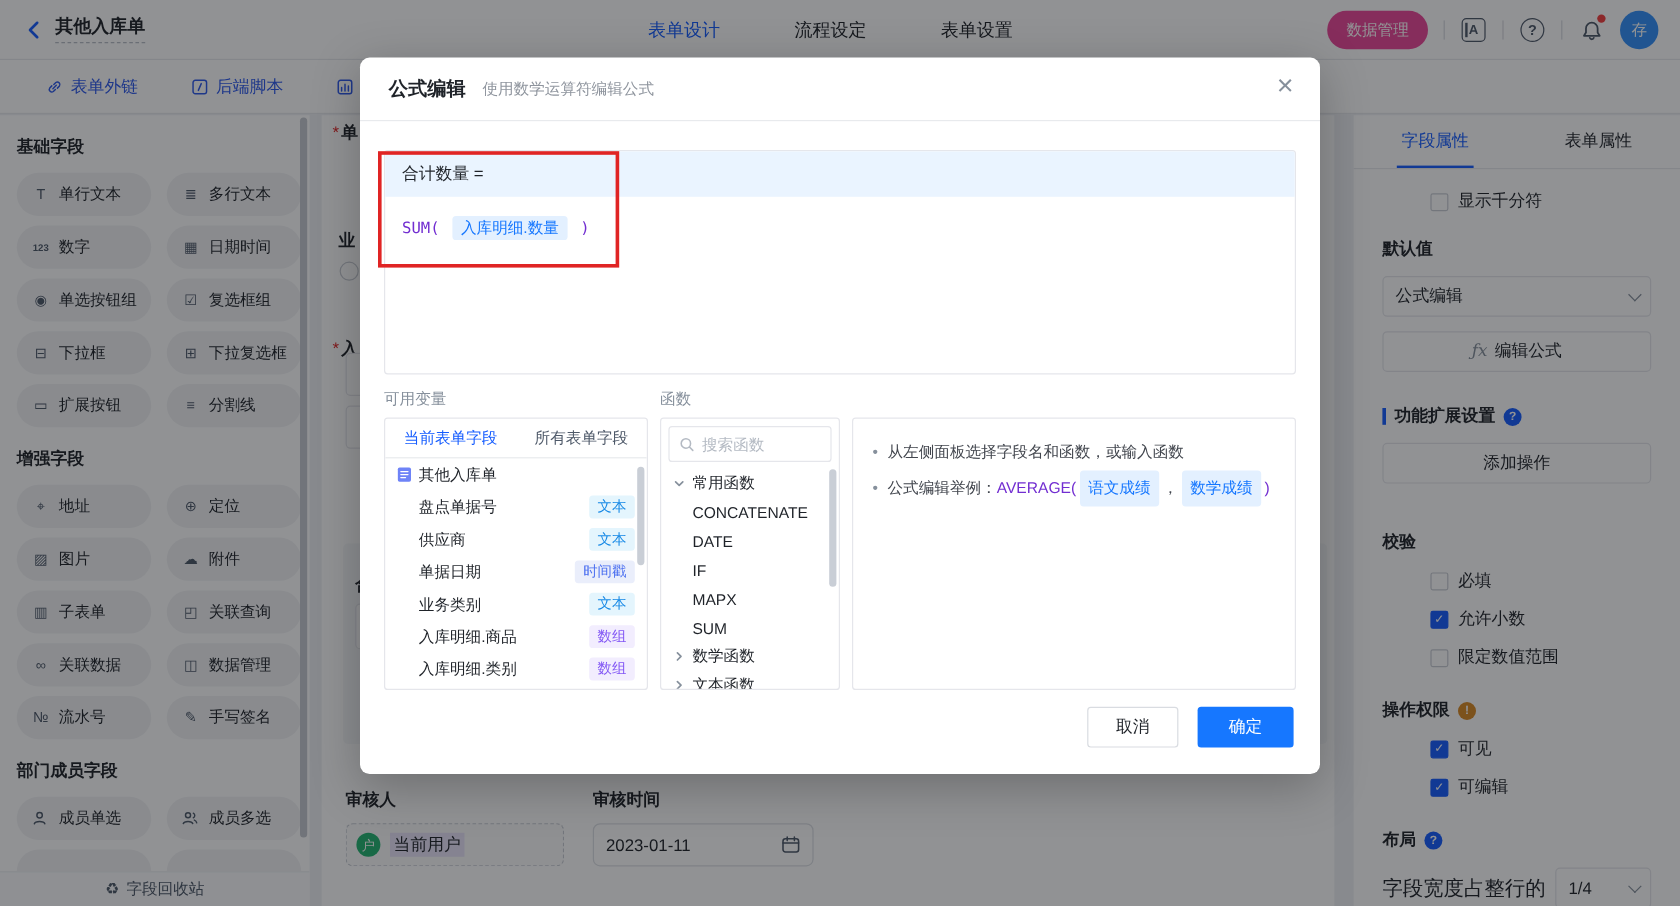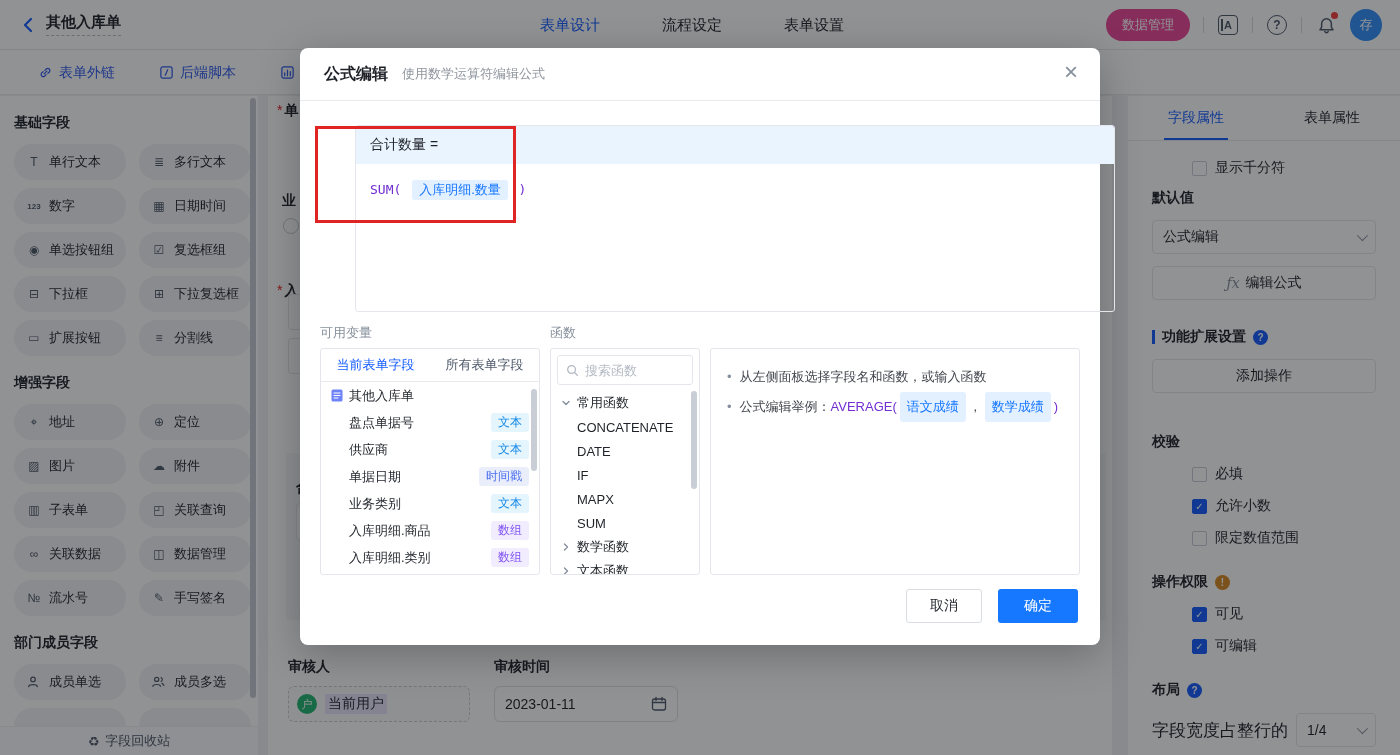--- a/index.html
+++ b/index.html
@@ -81,21 +81,21 @@
 
   
   .dim { position:absolute; inset:0; background:rgba(12,14,18,0.45); z-index:20; }
 
   
   .modal { position:absolute; left:300px; top:48px; width:800px; height:597px; background:#fff; border-radius:8px; box-shadow:0 10px 40px rgba(0,0,0,.25); z-index:30; }
   .m-head { position:relative; height:53px; border-bottom:1px solid #e8eaed; display:flex; align-items:center; padding:0 24px; gap:14px; }
   .m-title { font-size:16px; font-weight:bold; }
   .m-sub { font-size:13px; color:#8f959e; }
   .m-close { position:absolute; right:22px; top:12px; font-size:24px; color:#86909c; cursor:pointer; line-height:1; }
-  .editor { position:absolute; left:20px; top:77px; width:760px; height:187px; border:1px solid #e5e6eb; border-radius:3px; overflow:hidden;margin-left:35px; }
+  .editor { position:absolute; left:20px; top:77px; width:760px; height:187px; border:1px solid #e5e6eb; border-radius:3px; overflow:hidden; }
   .ed-head { height:38px; background:#eaf4ff; display:flex; align-items:center; padding:0 14px; font-size:14px; }
   .ed-body { padding:16px 14px; font-family:"DejaVu Sans Mono","Liberation Mono",monospace; font-size:13px; color:#722ed1; cursor:text; }
   .chip { display:inline-block; font-family:"Liberation Sans",sans-serif; font-size:13px; color:#1677ff; background:#e3f0ff; border-radius:3px; padding:1px 7px; margin:0 3px; cursor:pointer; }
   .col-label { position:absolute; font-size:13px; color:#86909c; }
   .panel { position:absolute; top:300px; height:227px; border:1px solid #e5e6eb; border-radius:3px; background:#fff; overflow:hidden; }
   .p-vars { left:20px; width:220px; }
   .p-funcs { left:250px; width:150px; }
   .p-tips { left:410px; width:370px; }
   .v-tabs { height:33px; border-bottom:1px solid #e8eaed; display:flex; }
   .v-tab { flex:1; display:flex; align-items:center; justify-content:center; font-size:13px; color:#4e5969; cursor:pointer; }
@@ -346,21 +346,21 @@
   <div class="rpanel">
     <div class="rp-tabs">
       <div class="rp-tab active">字段属性</div>
       <div class="rp-tab">表单属性</div>
     </div>
     <div class="rp-body">
       <div class="chk-row" style="margin-top:18px;">
         <span class="cb"></span>
         <span>显示千分符</span>
       </div>
-      <div class="rp-label" style="margin-top:12px;">默认值</div>
+      <div class="rp-label" style="margin-top:22px;">默认值</div>
       <div class="select" style="margin-top:13px;">
         <span>公式编辑</span>
           <span class="carr"></span>
       </div>
       <div class="btn-line" style="margin-top:12px;">
         <span class="fxg">ƒx</span>
         <span>编辑公式</span>
       </div>
       <div class="hmark" style="margin-top:28px;">
         <span class="bar"></span>

